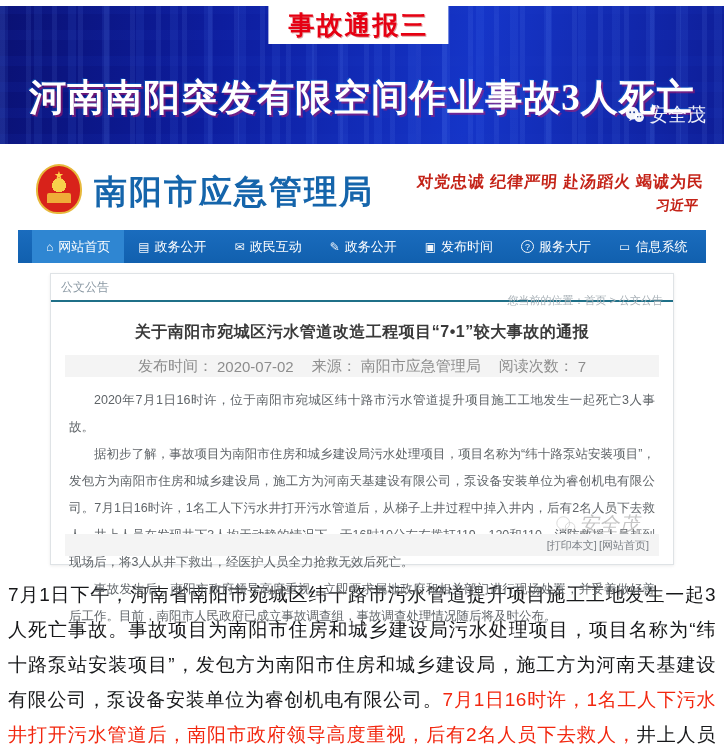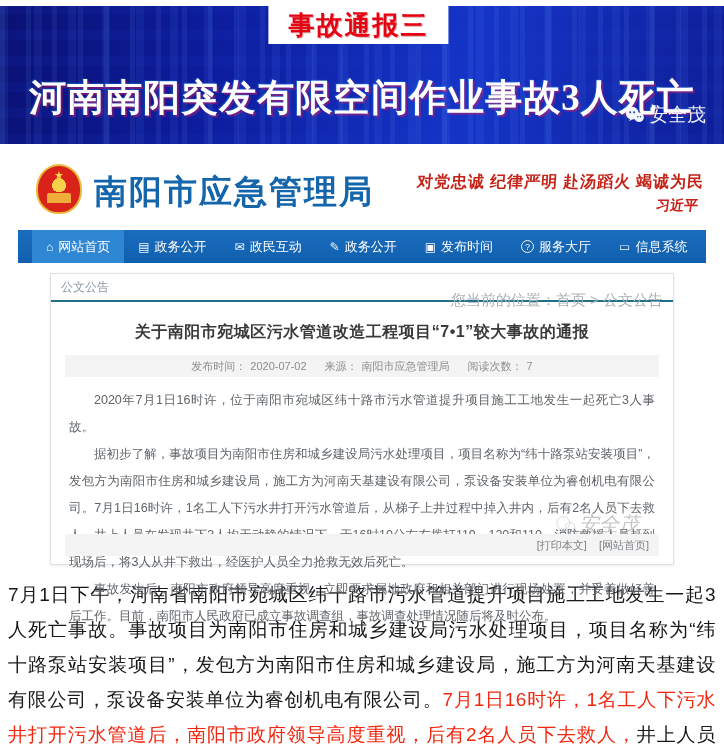--- a/index.html
+++ b/index.html
@@ -53,30 +53,30 @@
   .nav-glyph { font-size:12px; opacity:.95; }
   .nav-glyph.circled { width:13px; height:13px; border:1px solid #fff; border-radius:50%;
     font-size:9px; line-height:12px; text-align:center; }
 
   
   .doc-card { margin:10px 50px 0 50px; width:624px; height:292px; background:#fff;
     border:1px solid #dfe3e6; box-shadow:0 1px 3px rgba(0,0,0,.08); position:relative; font-size:13px; }
   .doc-head { display:flex; align-items:center; height:28px; padding:0 10px;
     border-bottom:2px solid #1f7088; }
   .doc-section { color:#8a98a3; font-size:12px; }
-  .doc-breadcrumb { margin-left:auto; color:#aab2b8; font-size:15px;margin-top:27px; }
+  .doc-breadcrumb { margin-left:auto; color:#aab2b8; font-size:11px;margin-top:27px; }
   .doc-title { text-align:center; color:#3a3a3a; font-size:16px; font-weight:bold; margin-top:20px; letter-spacing:.5px; }
   .doc-meta { margin:12px 14px 0 14px; height:22px; background:#f4f4f4; display:flex;
-    align-items:center; justify-content:center; gap:4px; color:#8d8d8d; font-size:11px; }
+    align-items:center; justify-content:center; gap:4px; color:#8d8d8d; font-size:15px; }
   .doc-body { padding:10px 18px 0 18px; color:#5f6468; font-size:12.5px; line-height:27px; text-align:justify; }
   .doc-body p { text-indent:2em; }
   .doc-watermark { position:absolute; right:34px; bottom:26px; display:flex; align-items:center; gap:2px;
     color:rgba(140,140,140,.5); font-size:20px; font-style:italic; }
   .doc-footer { position:absolute; left:14px; right:14px; bottom:8px; height:22px; background:#f4f4f4;
-    display:flex; align-items:center; justify-content:flex-end; gap:12px; padding-right:10px;
+    display:flex; align-items:center; justify-content:flex-end; gap:2px; padding-right:10px;
     color:#7d8288; font-size:11px; }
   .doc-footer span { cursor:pointer; }
 
   
   .summary { padding:12px 8px 0 8px; font-size:19px; line-height:35px; color:#17181a;
     text-align:justify; letter-spacing:.5px; }
   .seg-red { color:#f2270f; }
 </style>
 </head>
 <body>

